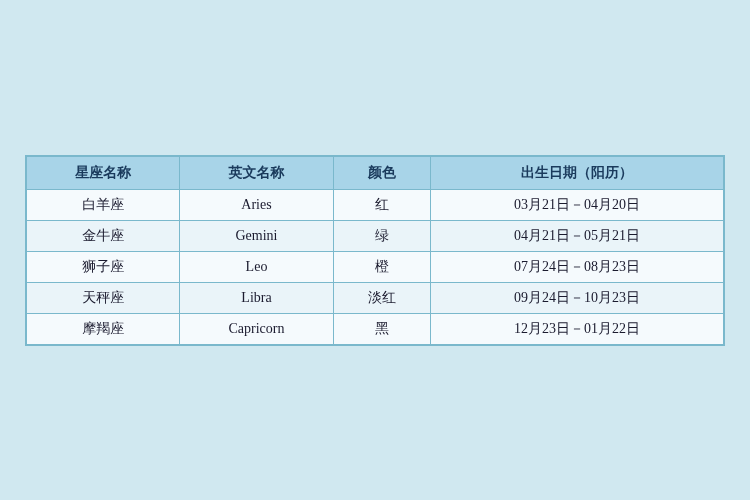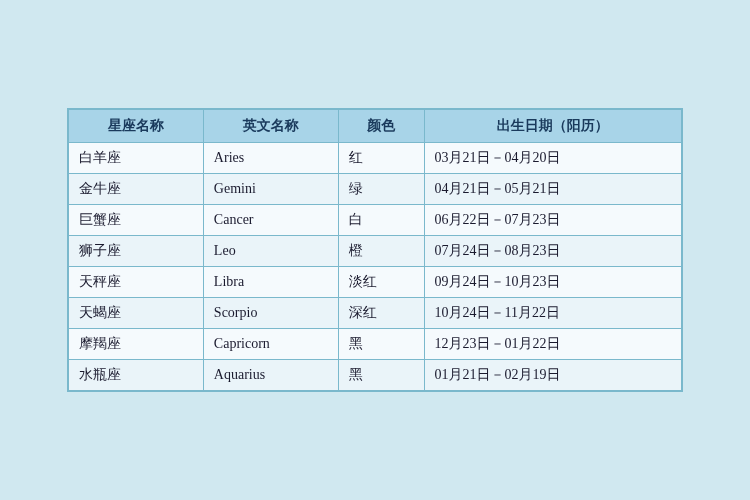--- a/index.html
+++ b/index.html
@@ -15,21 +15,21 @@
       display: flex;
       align-items: center;
       justify-content: center;
       font-family: "SimSun", "宋体", serif;
       font-size: 14px;
     }
 
     .container {
       background-color: #e8f4f8;
       border: 1px solid #7ab8cc;
-      width: 616px;
+      width: 700px;
     }
 
     table {
       width: 100%;
       border-collapse: collapse;
     }
 
     thead tr {
       background-color: #a8d4e8;
     }
@@ -47,21 +47,21 @@
       background-color: #f5fafd;
     }
 
     tbody tr:nth-child(even) {
       background-color: #eaf4f9;
     }
 
     tbody td {
       border: 1px solid #7ab8cc;
       padding: 6px 10px;
-      text-align: left;
+      text-align: center;
       color: #1a1a2e;
       font-size: 14px;
     }
   </style>
 </head>
 <body>
 
 <div class="container">
   <table>
     <thead>
@@ -81,50 +81,32 @@
           <td>红</td>
           <td>03月21日－04月20日</td>
         </tr>
         <tr>
           <td>金牛座</td>
           <td>Gemini</td>
           <td>绿</td>
           <td>04月21日－05月21日</td>
         </tr>
         <tr>
-          <td>巨蟹座</td>
-          <td>Cancer</td>
-          <td>白</td>
-          <td>06月22日－07月23日</td>
-        </tr>
-        <tr>
           <td>狮子座</td>
           <td>Leo</td>
           <td>橙</td>
           <td>07月24日－08月23日</td>
         </tr>
         <tr>
           <td>天秤座</td>
           <td>Libra</td>
           <td>淡红</td>
           <td>09月24日－10月23日</td>
         </tr>
         <tr>
-          <td>天蝎座</td>
-          <td>Scorpio</td>
-          <td>深红</td>
-          <td>10月24日－11月22日</td>
-        </tr>
-        <tr>
           <td>摩羯座</td>
           <td>Capricorn</td>
           <td>黑</td>
           <td>12月23日－01月22日</td>
-        </tr>
-        <tr>
-          <td>水瓶座</td>
-          <td>Aquarius</td>
-          <td>黑</td>
-          <td>01月21日－02月19日</td>
         </tr>
       </tbody>
   </table>
 </div>
 
 </body></html>

